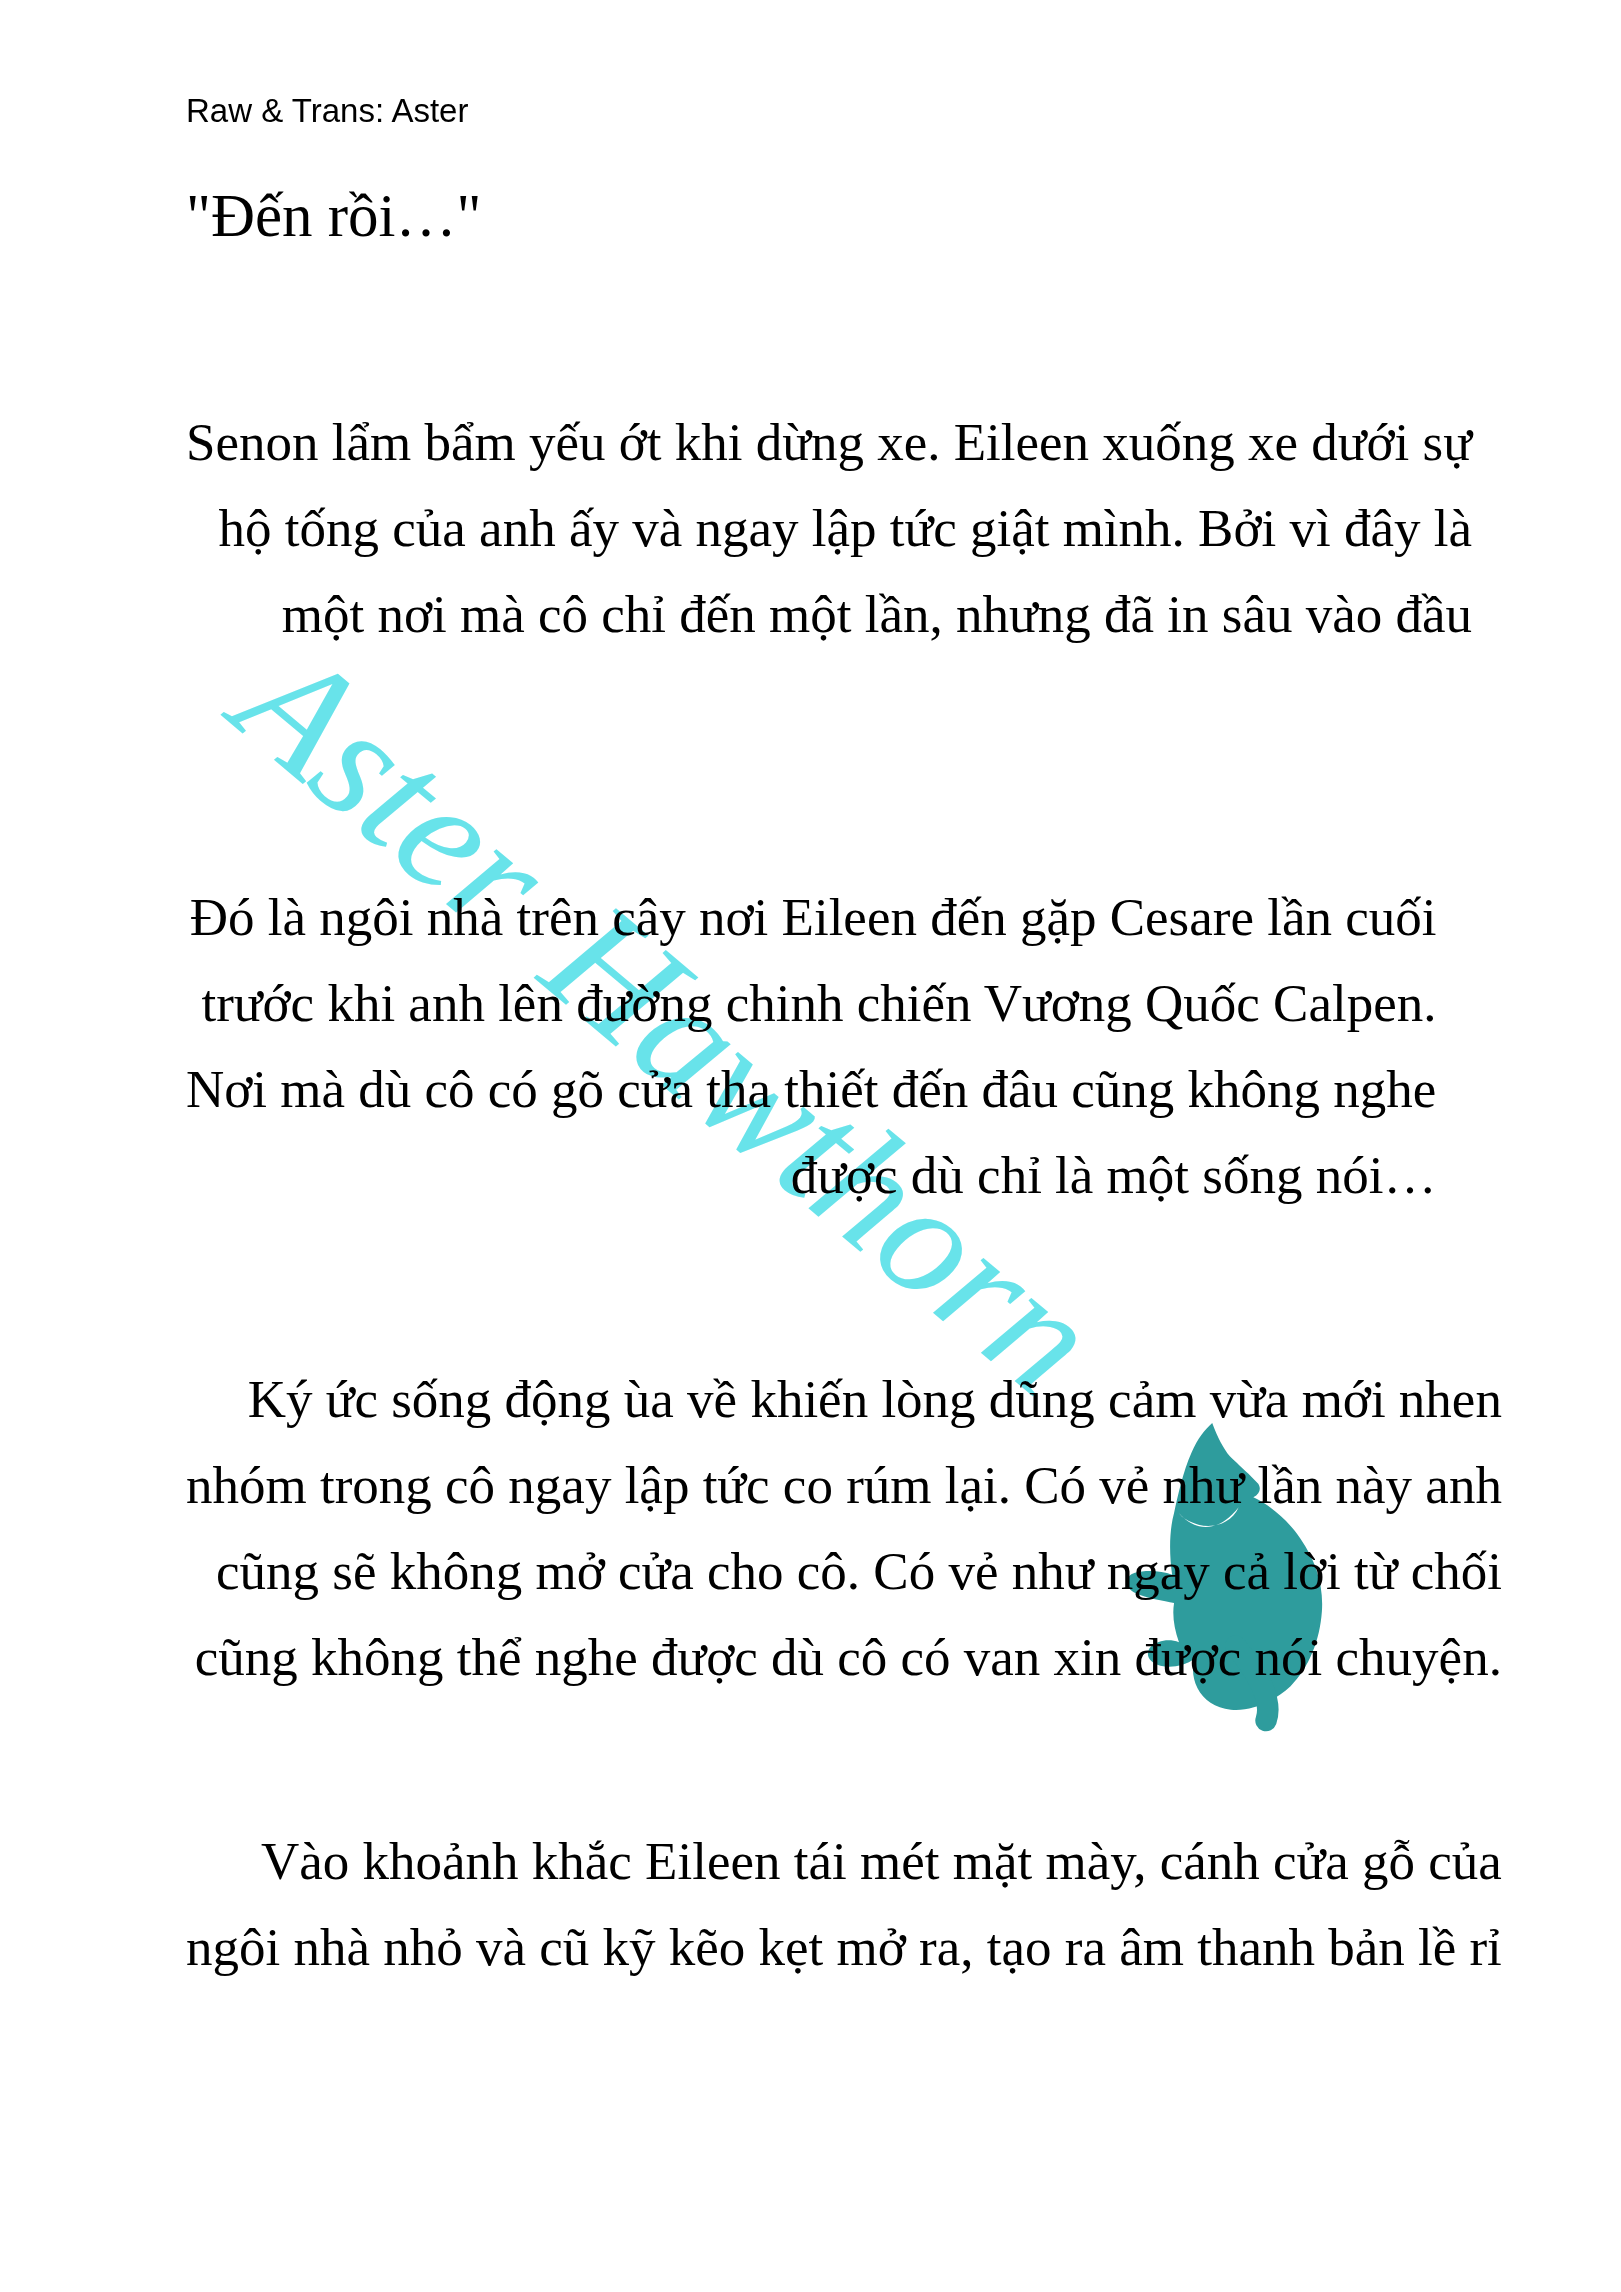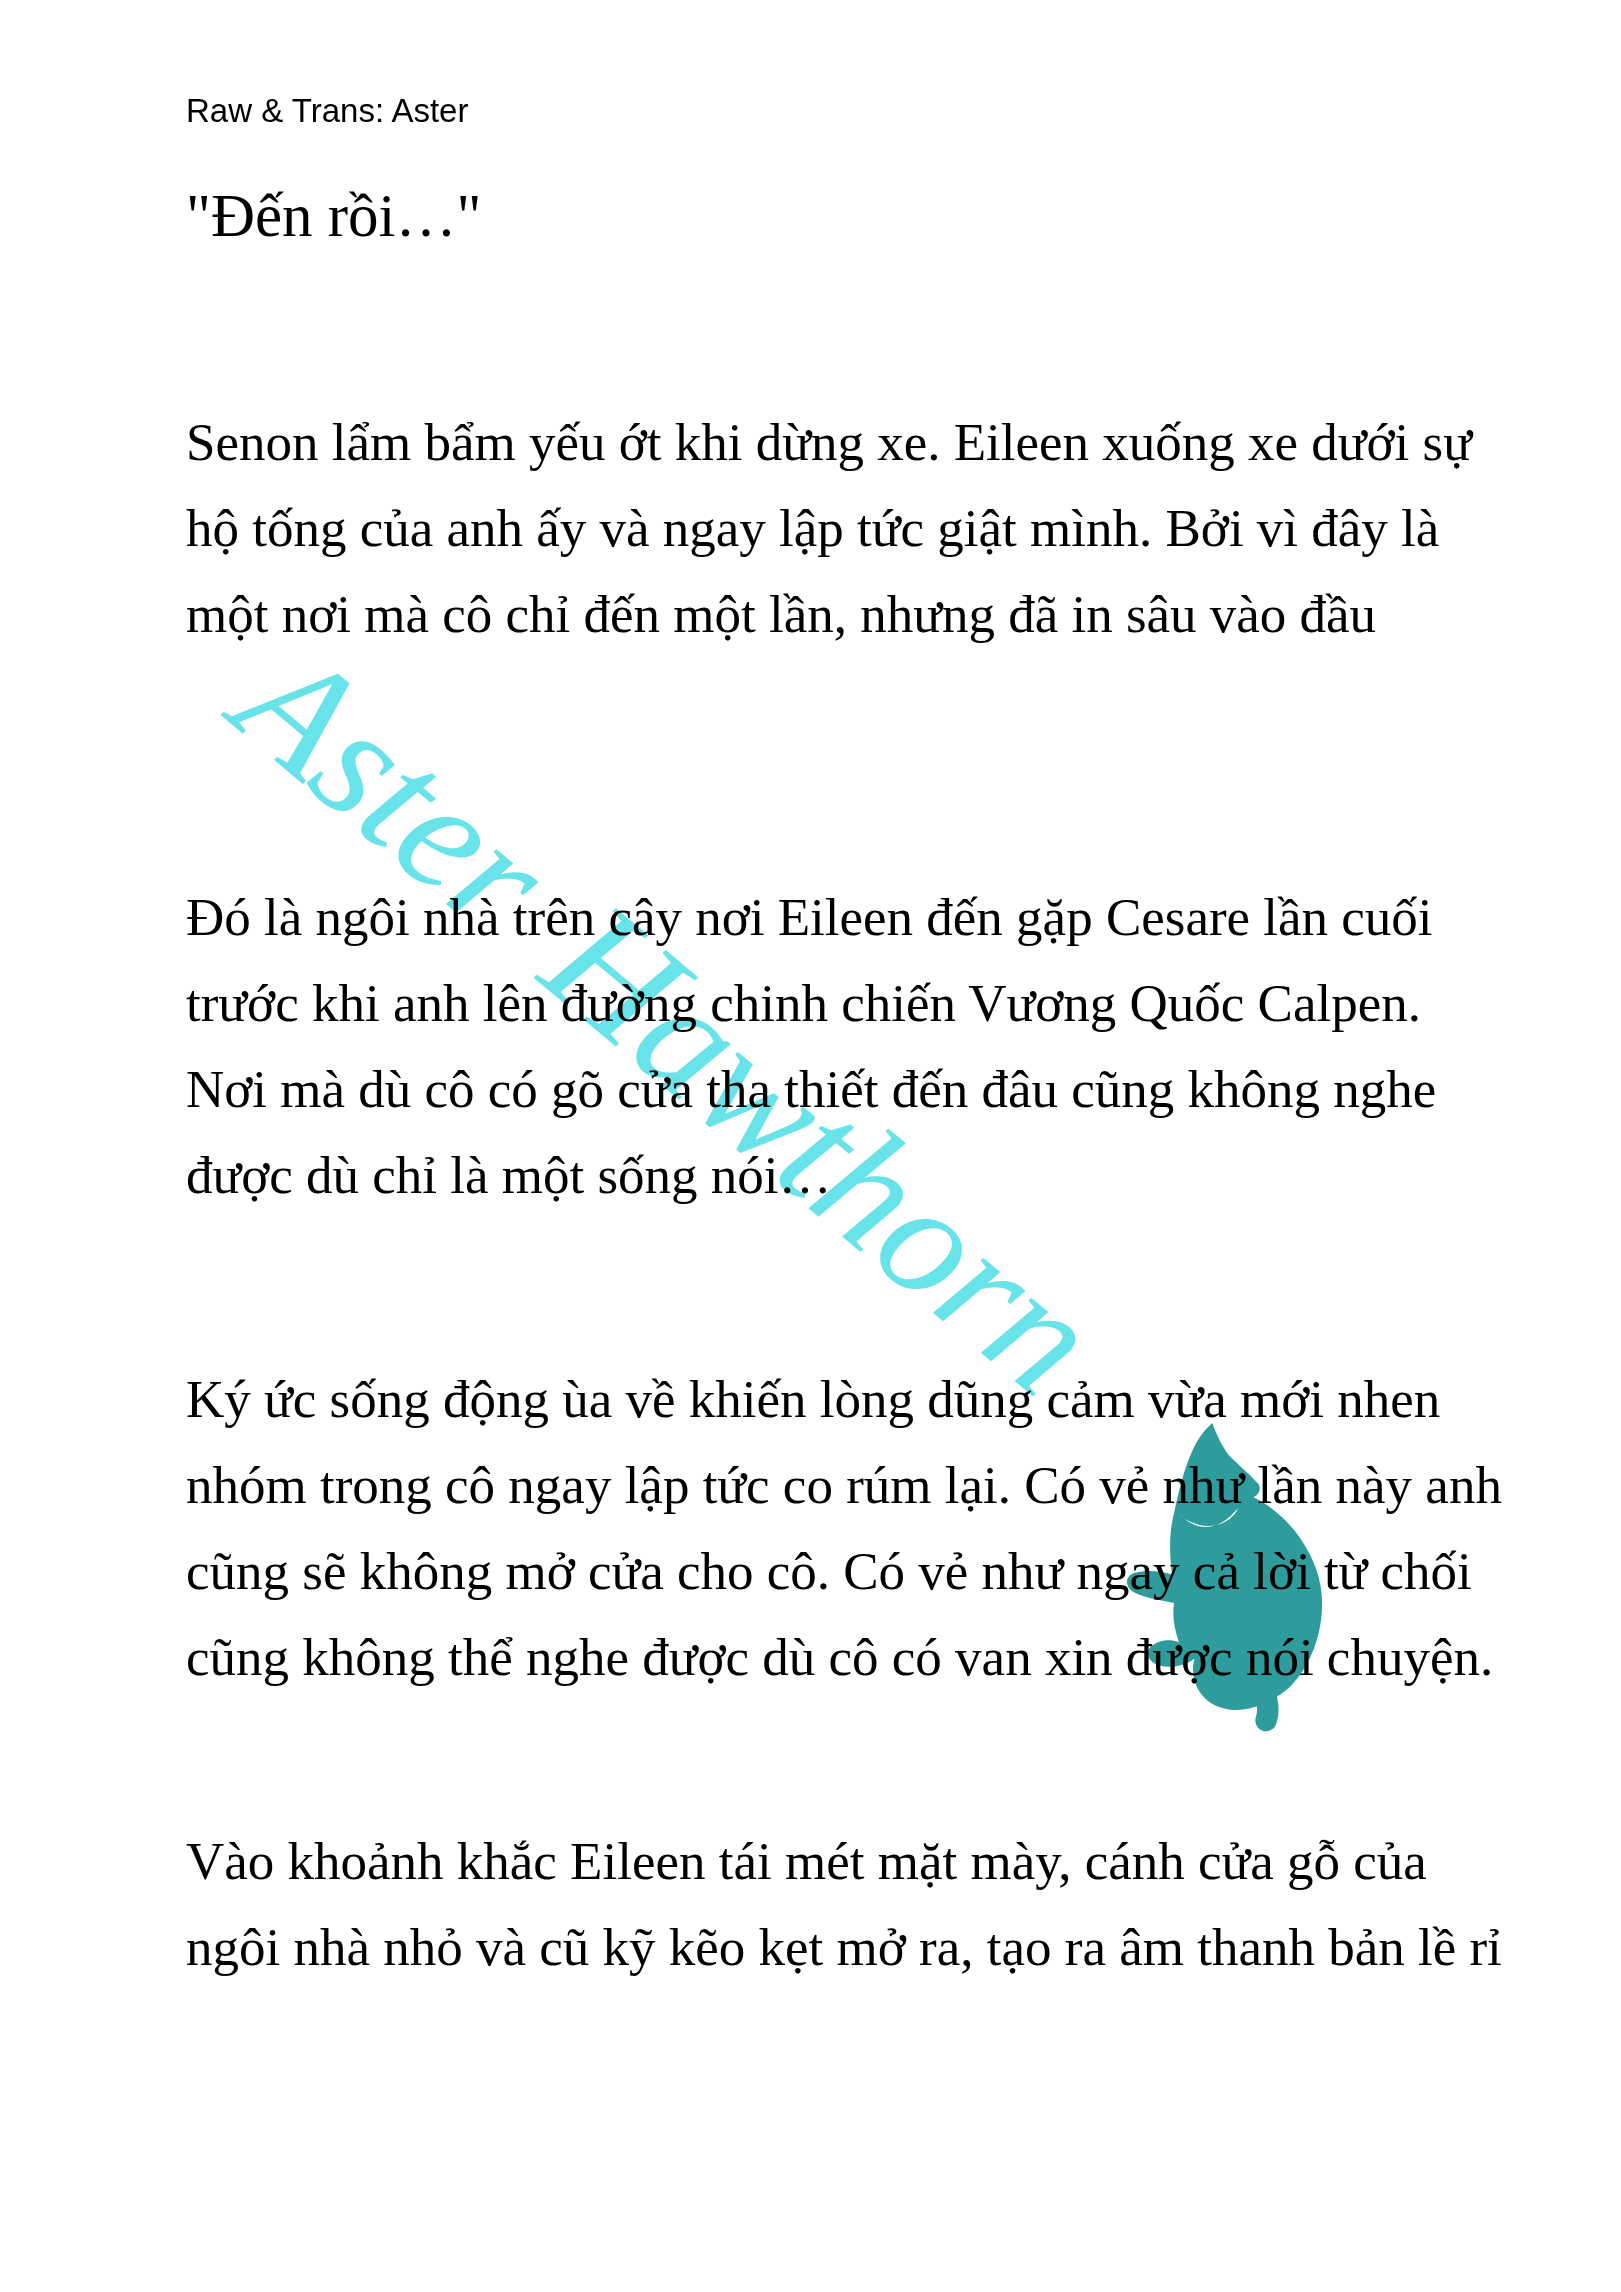--- a/index.html
+++ b/index.html
@@ -18,21 +18,21 @@
     white-space:nowrap;
   }
   .dialogue{
     position:absolute;left:186px;top:173px;z-index:3;
     font-size:61px;line-height:86px;white-space:nowrap;
   }
   .para{
     position:absolute;left:186px;z-index:3;
     font-size:53px;line-height:86px;
   }
-  .para .line{white-space:nowrap;}
+  .para .line{white-space:nowrap;text-align:right;}
   .p1{top:399px;}
   .p2{top:874px;}
   .p3{top:1356px;}
   .p4{top:1818px;}
   .watermark{
     position:absolute;left:314px;top:617px;z-index:1;
     font-family:"Liberation Serif","DejaVu Serif",serif;
     font-style:italic;
     font-size:162px;line-height:1;
     color:#68e3ea;

